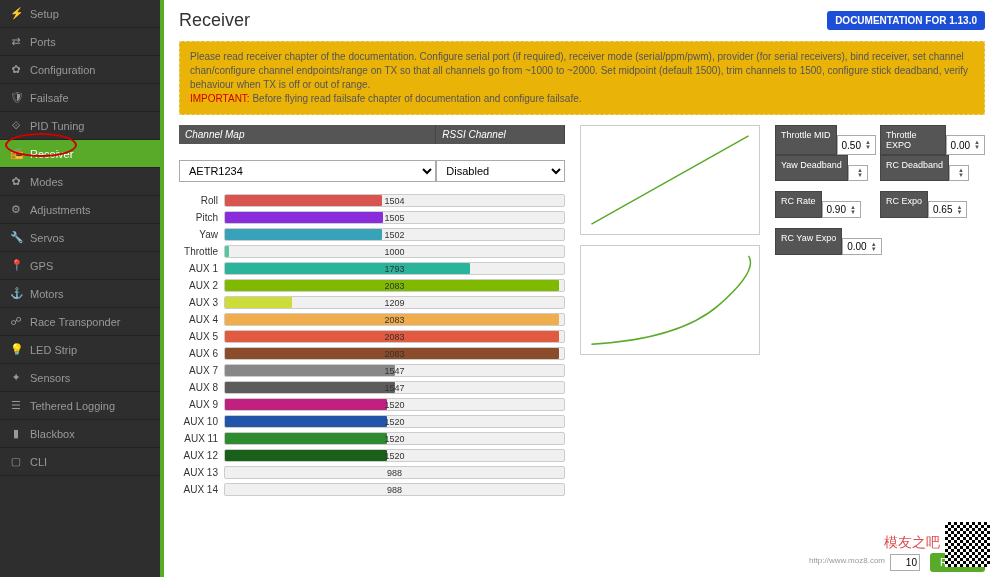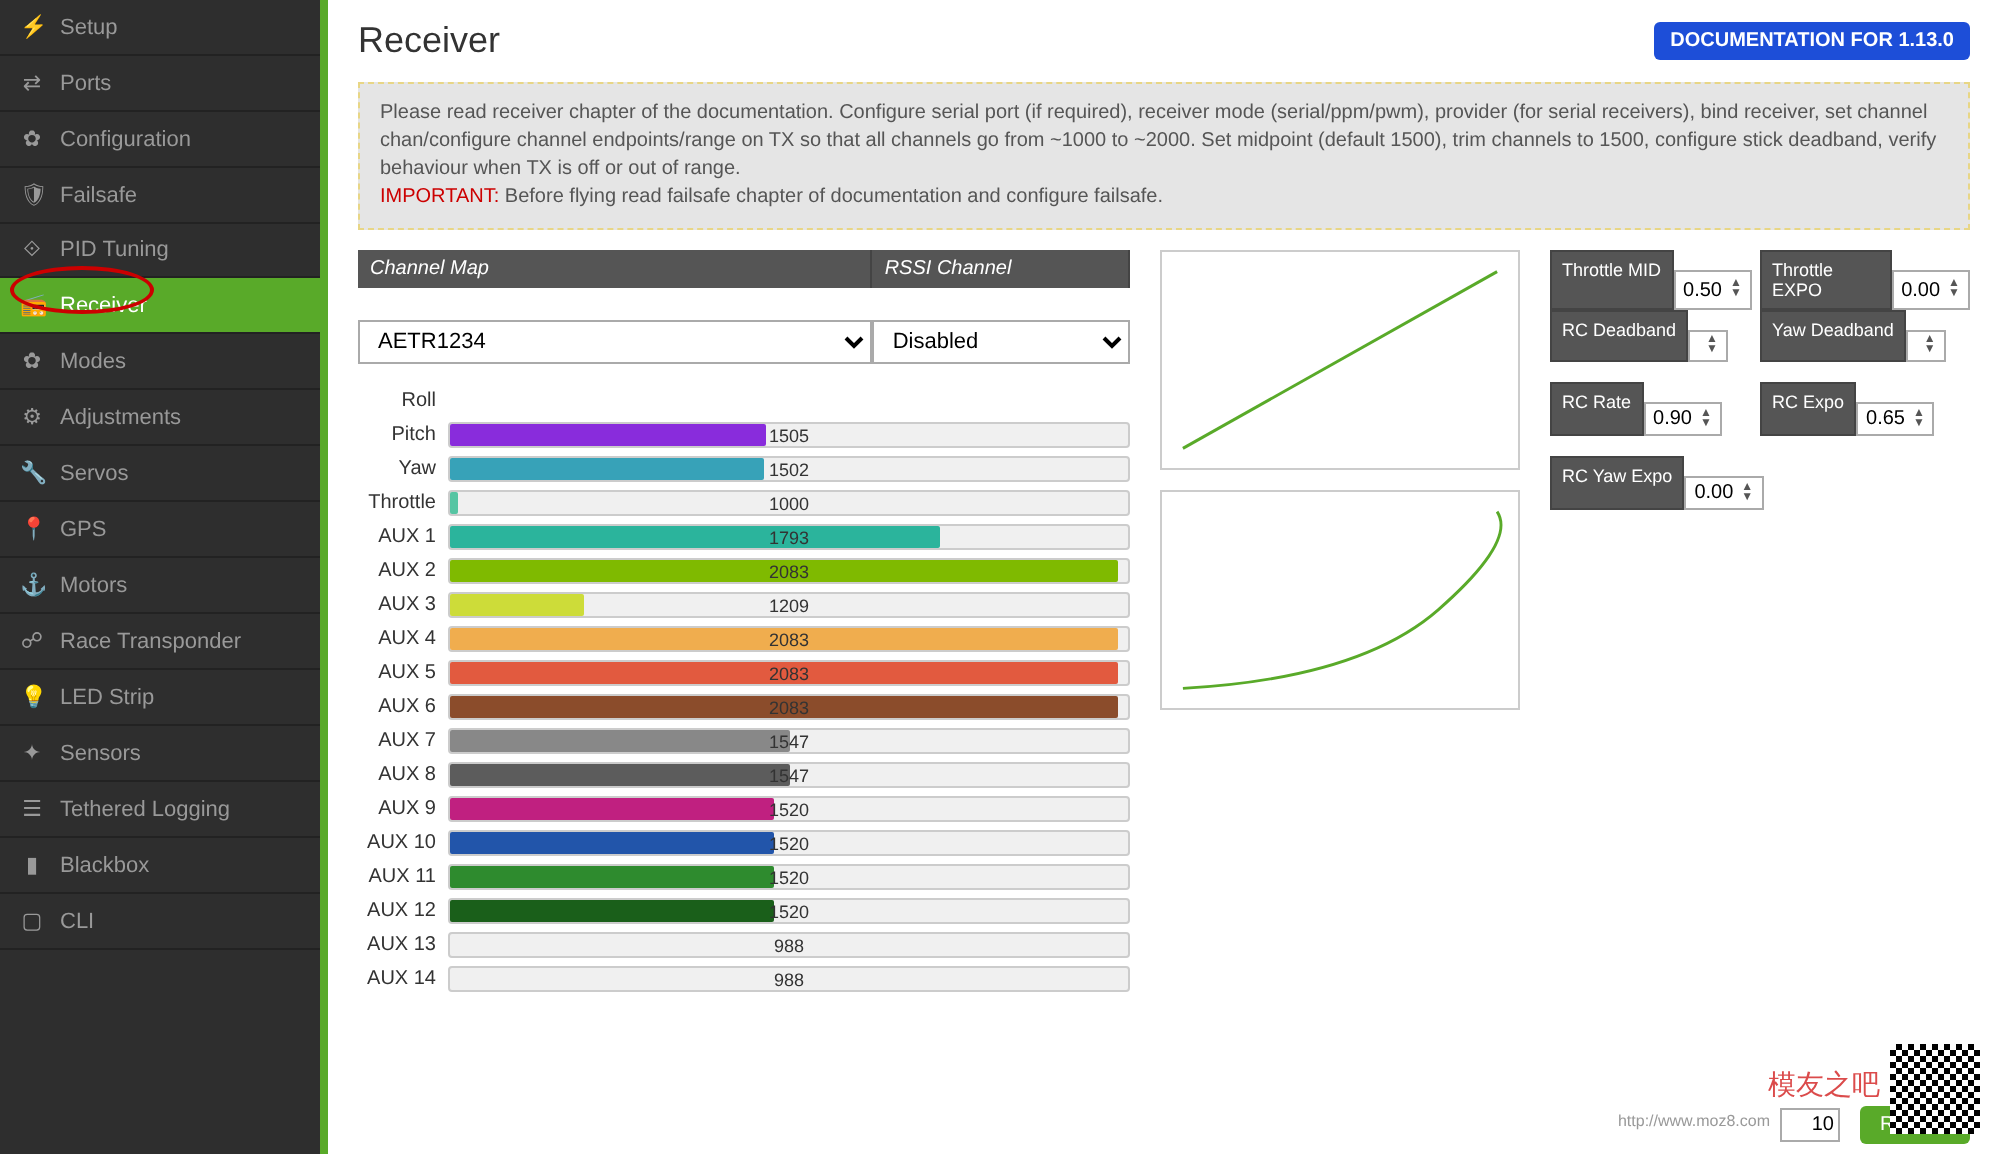--- a/index.html
+++ b/index.html
@@ -10,21 +10,21 @@
 .sidebar-item.active { background: #59aa29; color: #fff; }
 .sidebar-item .icon { width: 12px; text-align: center; font-size: 11px; }
 
 .annotation { position: absolute; left: 5px; top: 133px; width: 72px; height: 24px; border: 2px solid #c00; border-radius: 50%; pointer-events: none; }
 
 .main { flex: 1; display: flex; flex-direction: column; background: #fff; border-left: 4px solid #59aa29; }
 .header { display: flex; justify-content: space-between; align-items: center; padding: 10px 15px; }
 .header h1 { font-size: 18px; font-weight: 300; color: #333; }
 .doc-btn { background: #1d4ed8; color: #fff; font-size: 10px; font-weight: bold; padding: 4px 8px; border-radius: 3px; }
 
-.notice { margin: 0 15px 10px; padding: 8px 10px; background: #e5e5e5; border: 1px dashed #e8d685; font-size: 10px; line-height: 1.4; color: #555; }
+.notice { margin: 0 15px 10px; padding: 8px 10px; background: #eab308; border: 1px dashed #e8d685; font-size: 10px; line-height: 1.4; color: #555; }
 .notice .important { color: #c00; }
 
 .content { display: flex; gap: 15px; padding: 0 15px; }
 .left-col { flex: 1; }
 .right-col { width: 210px; display: flex; flex-direction: column; gap: 10px; }
 
 .sel-row { display: flex; gap: 0; margin-bottom: 10px; }
 .sel-group { display: flex; flex-direction: column; }
 .sel-header { background: #555; color: #fff; font-size: 10px; padding: 4px 6px; border-right: 1px solid #444; font-style: italic; }
 .sel-input { border: 1px solid #aaa; padding: 3px 5px; font-size: 11px; background: #fff; margin-top: 16px; }
@@ -155,20 +155,24 @@
         <div class="sel-group" style="flex:1">
           <div class="sel-header">RSSI Channel</div>
           <select class="sel-input">
             <option>Disabled</option>
           </select>
         </div>
       </div>
       <div class="channels" id="channels">
           <div class="ch-row">
             <div class="ch-label">Roll</div>
+    <div class="ch-bar-wrap">
+      <div class="ch-bar" style="width:46.402877697841724%;background:#d9534f"></div>
+      <div class="ch-val">1504</div>
+    </div>
           </div>
           <div class="ch-row">
             <div class="ch-label">Pitch</div>
     <div class="ch-bar-wrap">
       <div class="ch-bar" style="width:46.492805755395686%;background:#892cdc"></div>
       <div class="ch-val">1505</div>
     </div>
           </div>
           <div class="ch-row">
             <div class="ch-label">Yaw</div>
@@ -304,28 +308,28 @@
             </div>
           </div>
         <div class="param-cell">
             <div class="param-head">Throttle EXPO</div>
             <div class="param-input">
               <span>0.00</span>
               <span class="spinner">▲<br>▼</span>
             </div>
           </div>
         <div class="param-cell">
+            <div class="param-head">Yaw Deadband</div>
+            <div class="param-input">
+              <span></span>
+              <span class="spinner">▲<br>▼</span>
+            </div>
+          </div>
+        <div class="param-cell">
             <div class="param-head">RC Deadband</div>
-            <div class="param-input">
-              <span></span>
-              <span class="spinner">▲<br>▼</span>
-            </div>
-          </div>
-        <div class="param-cell">
-            <div class="param-head">Yaw Deadband</div>
             <div class="param-input">
               <span></span>
               <span class="spinner">▲<br>▼</span>
             </div>
           </div>
       </div>
       <div class="param-grid">
         <div class="param-cell">
             <div class="param-head">RC Rate</div>
             <div class="param-input">

